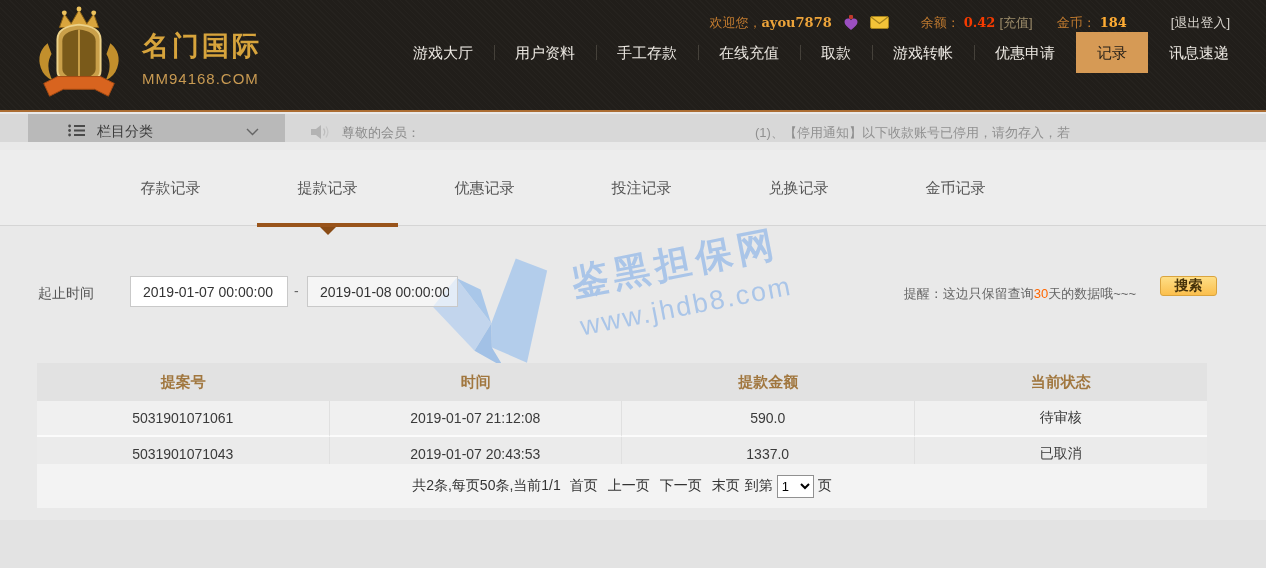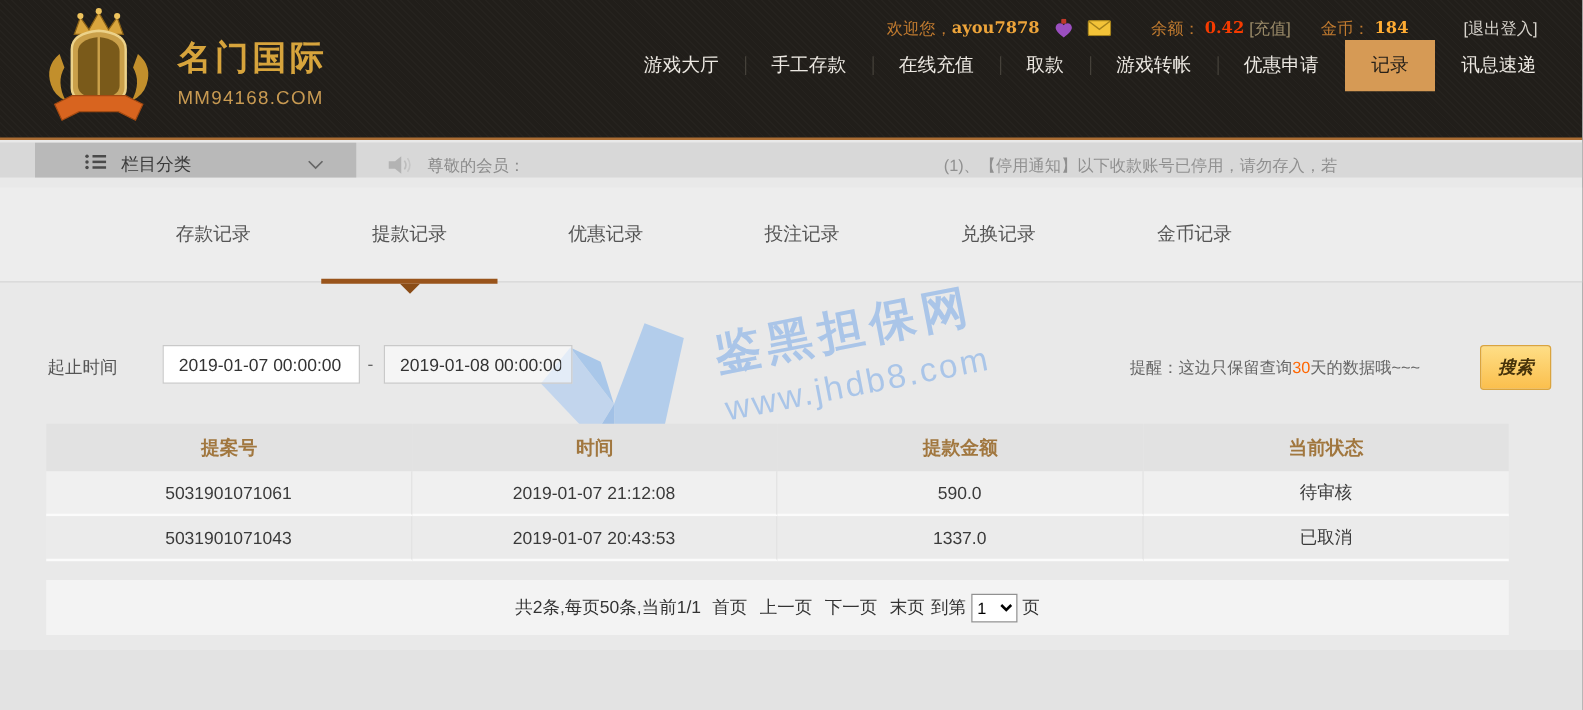--- a/index.html
+++ b/index.html
@@ -62,26 +62,26 @@
 
   .filter-row { position:absolute; left:0; top:0; width:1266px; height:60px; z-index:2; }
   .date-label { position:absolute; left:38px; top:58px; font-size:14px; color:#555; }
   .date-input { position:absolute; top:49px; height:31px; border:1px solid #c9c9c9; background:#fff;
     font-size:14px; color:#333; padding:0 8px 0 12px; font-family:"Liberation Sans","DejaVu Sans",sans-serif; }
   .date-from { left:130px; width:158px; }
   .date-to { left:307px; width:151px; background:rgba(255,255,255,0.55); }
   .date-dash { position:absolute; left:294px; top:56px; color:#666; font-size:14px; }
   .reminder { position:absolute; right:130px; top:58px; font-size:13px; color:#666; white-space:nowrap; }
   .reminder .days { color:#f60; }
-  .search-btn { position:absolute; left:1184px; top:49px; width:57px; height:36px;
+  .search-btn { position:absolute; left:1160px; top:49px; width:57px; height:20px;
     background:linear-gradient(#fede86,#fbbf4d); border:1px solid #daa43e; border-radius:3px;
     font-size:14px; font-weight:bold; color:#46320a; cursor:pointer;
-    font-family:"Liberation Sans","DejaVu Sans",sans-serif;font-style:italic; }
-
-  .records-table { position:absolute; left:37px; top:112px; width:1170px; z-index:2;
+    font-family:"Liberation Sans","DejaVu Sans",sans-serif; }
+
+  .records-table { position:absolute; left:37px; top:136px; width:1170px; z-index:2;
     border-collapse:separate; border-spacing:0; }
   .records-table th { height:38px; background:#e2e2e2; color:#a1773f; font-size:15px; font-weight:bold;
     width:25%; text-align:center; }
   .records-table td { height:36px; background:#f0f0f0; font-size:14px; color:#3a3a3a; text-align:center;
     border-bottom:2px solid #fbfbfb; border-right:1px solid #e0e0e0; }
   .records-table td:last-child { border-right:none; }
   .records-table tr:nth-child(2) td { background:#ebebeb; }
 
   .pagination-row { position:absolute; left:37px; top:237px; width:1170px; height:44px; background:#f3f3f3; z-index:2;
     display:flex; align-items:center; justify-content:center; font-size:14px; color:#333; }
@@ -138,20 +138,21 @@
       <span class="lab">余额：</span>
       <span class="balance-val">0.42</span>
       <span class="recharge">[充值]</span>
       <span class="lab">金币：</span>
       <span class="gold-val">184</span>
       <span class="logout">[退出登入]</span>
     </div>
 
     <ul class="main-nav" id="main-nav">
         <li class="nav-item">游戏大厅</li>
+        <li class="nav-item">用户资料</li>
         <li class="nav-item">手工存款</li>
         <li class="nav-item">在线充值</li>
         <li class="nav-item">取款</li>
         <li class="nav-item">游戏转帐</li>
         <li class="nav-item">优惠申请</li>
         <li class="nav-item active">记录</li>
         <li class="nav-item">讯息速递</li>
       </ul>
   </header>
 

